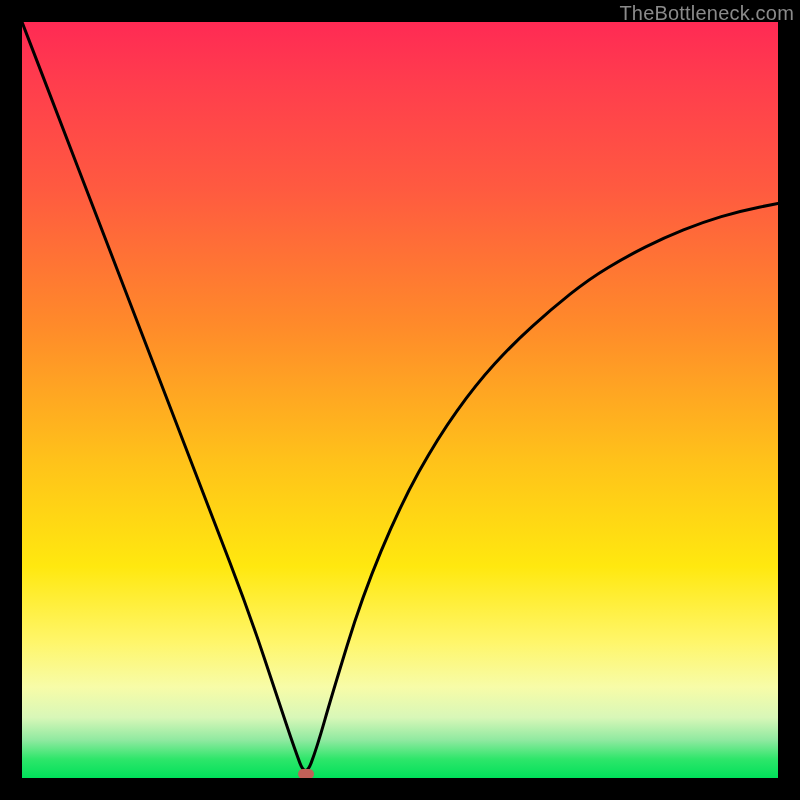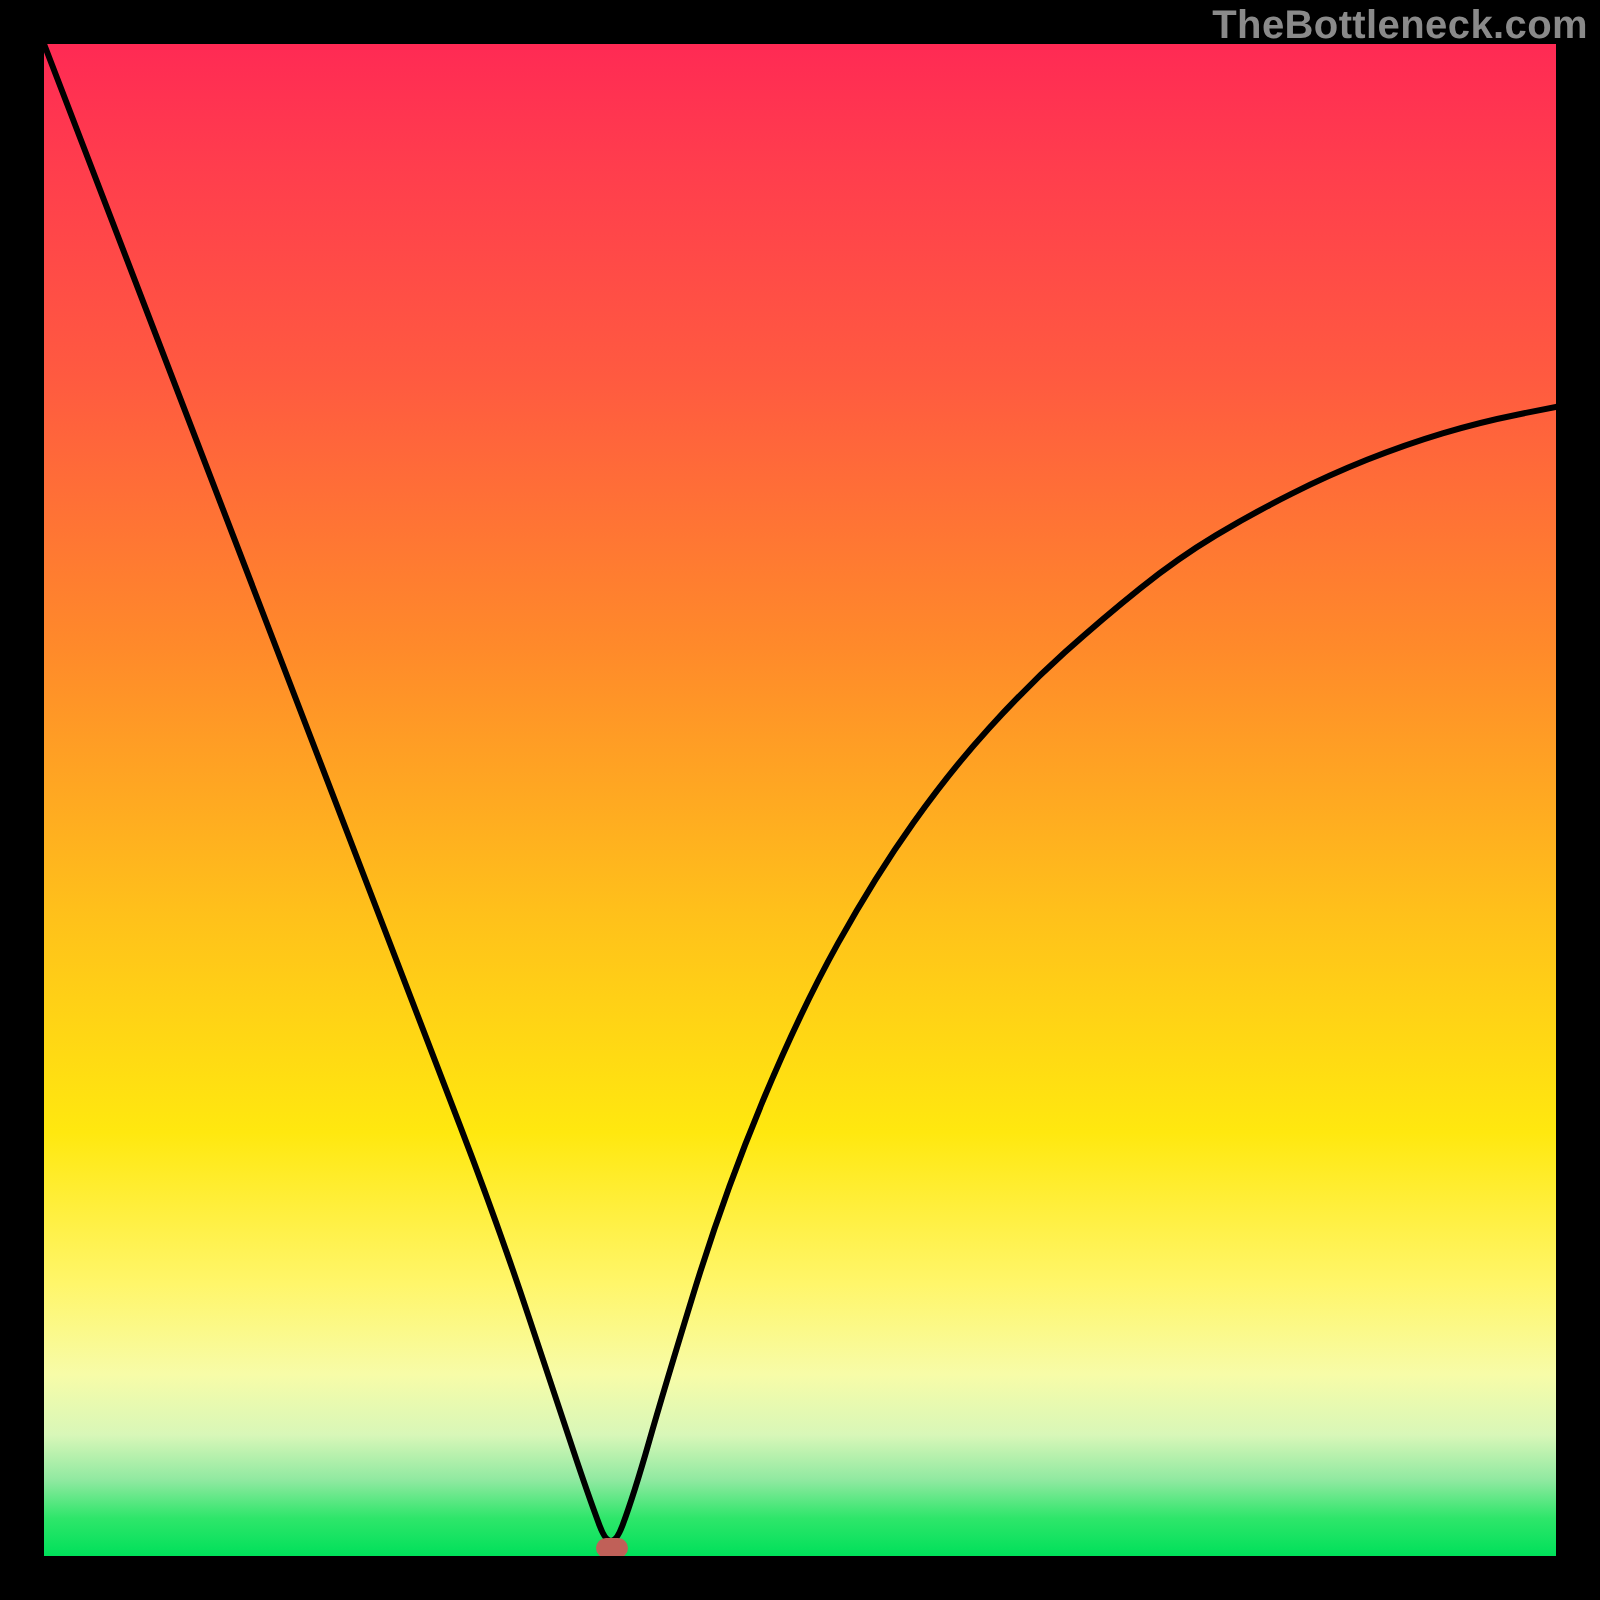--- a/index.html
+++ b/index.html
@@ -57,21 +57,21 @@
     border-radius: 5px;
     background: #c06058;
     transform: translate(-50%, -50%);
   }
   .watermark {
     position: absolute;
     top: 2px;
     right: 6px;
     color: #8a8a8a;
     font-size: 20px;
-    font-weight: 700;
+    font-weight: 400;
     letter-spacing: 0.2px;
     user-select: none;
   }
 </style>
 </head>
 <body>
 
 <div class="watermark">TheBottleneck.com</div>
 
 <div class="frame">

